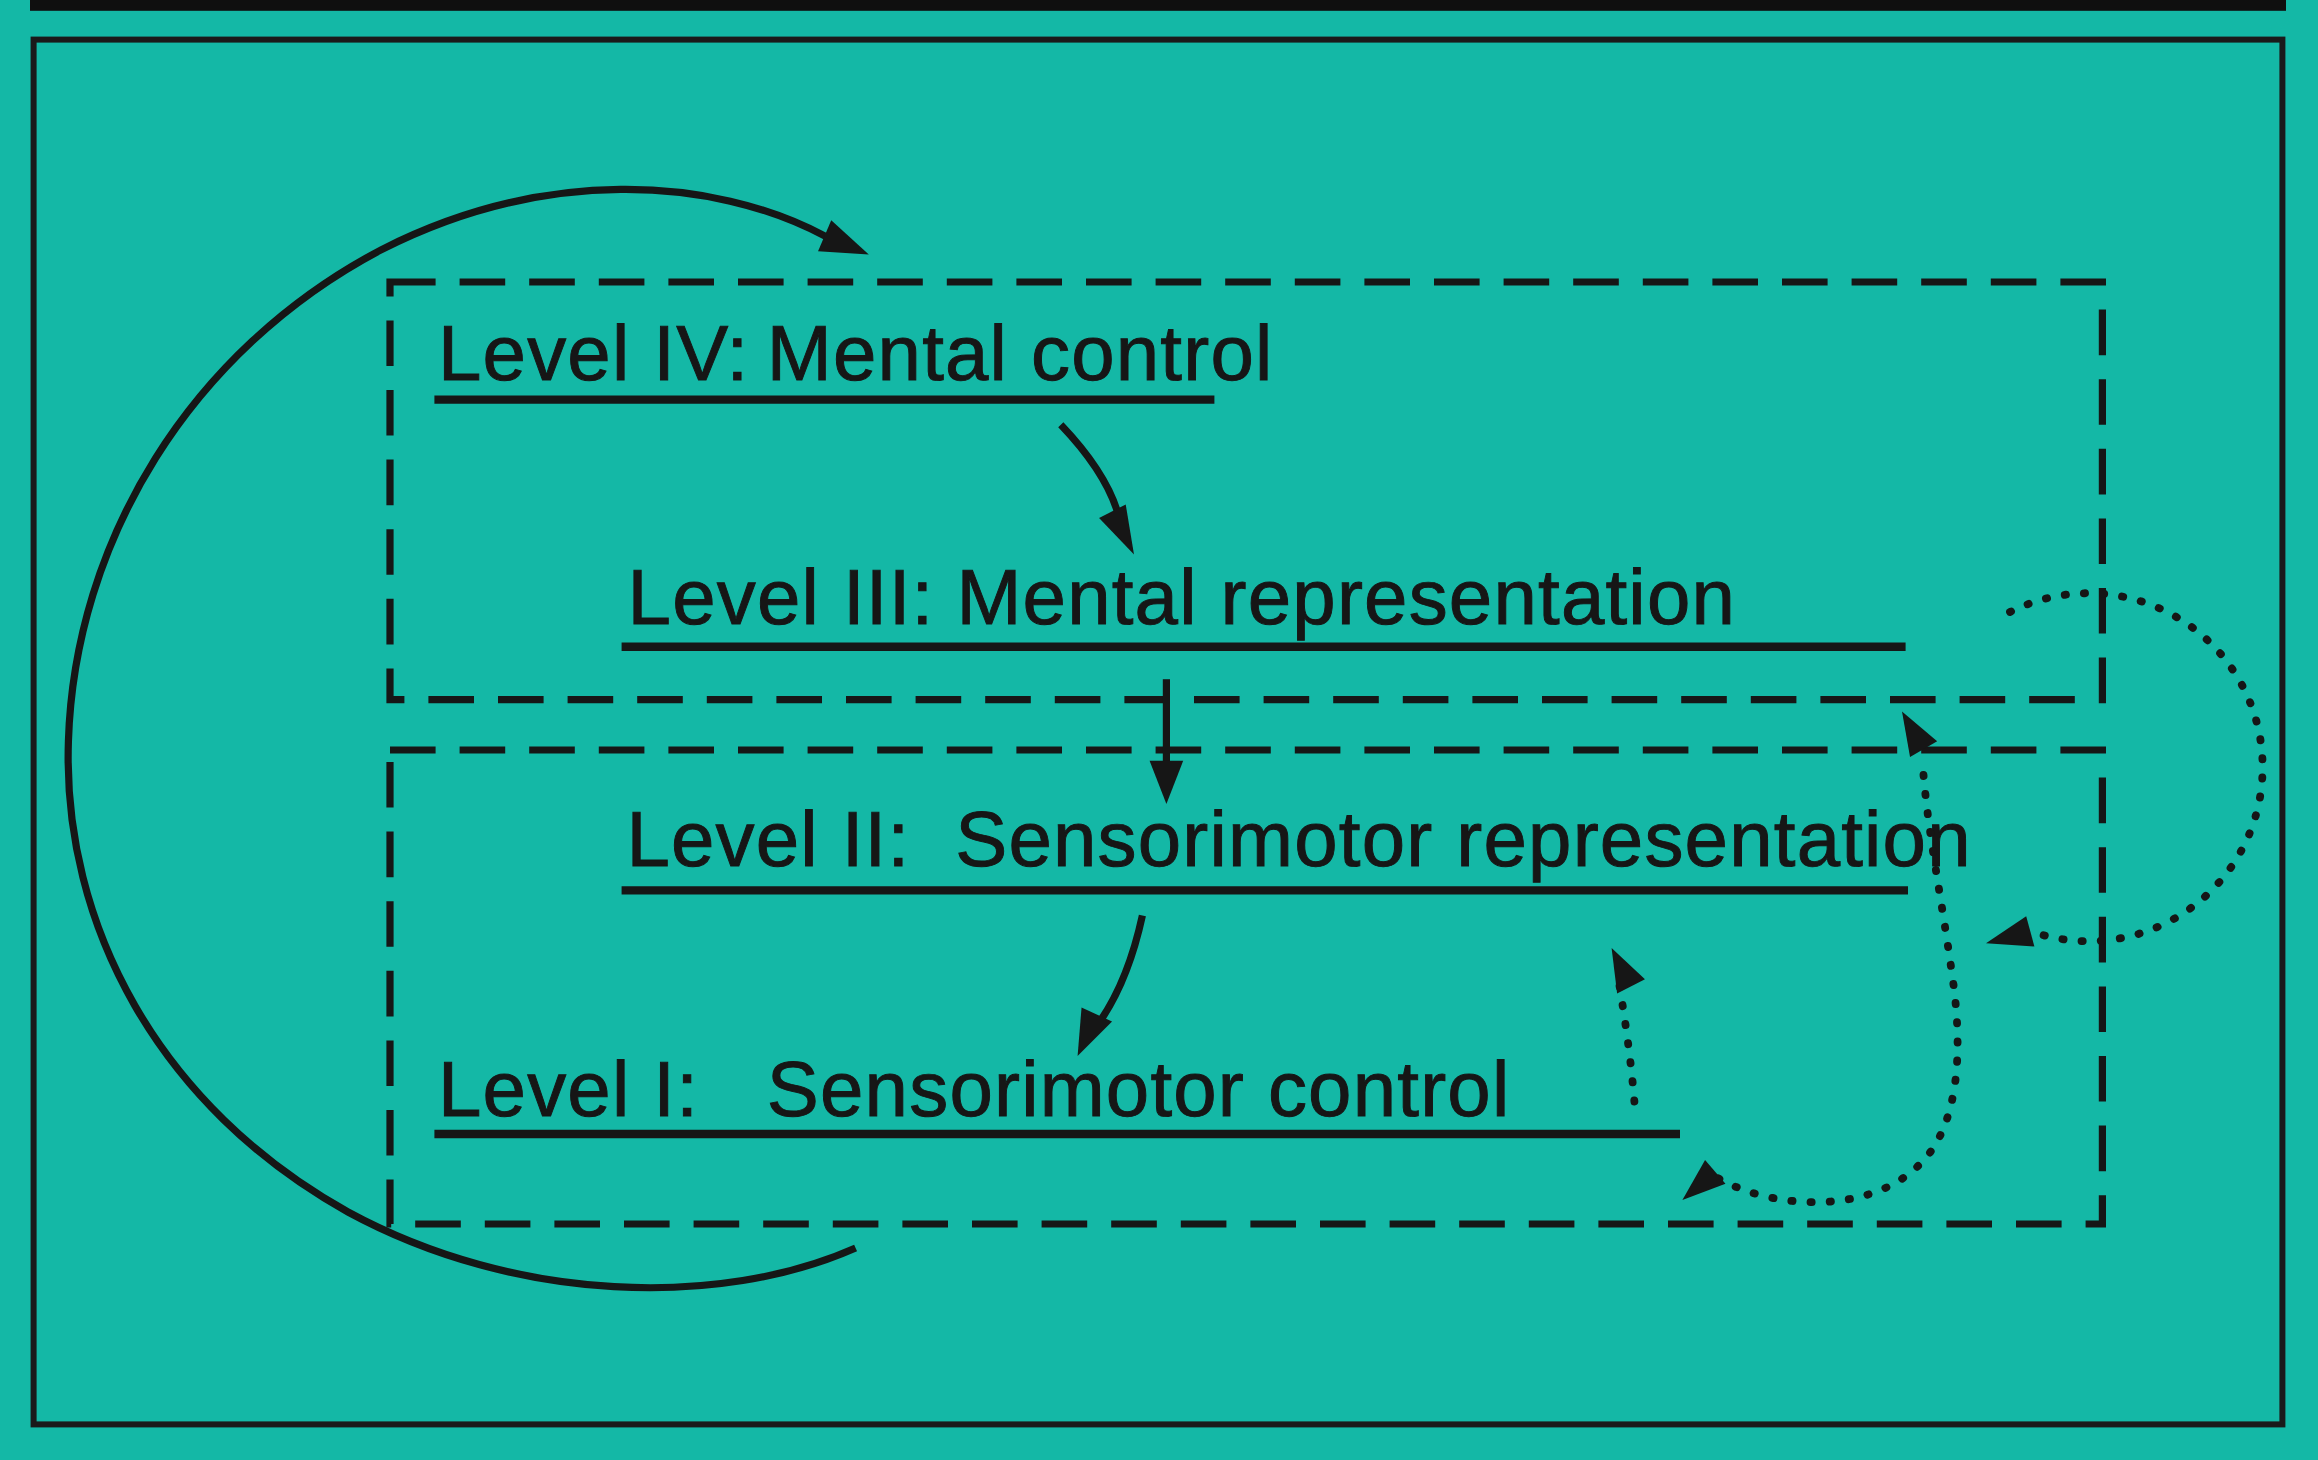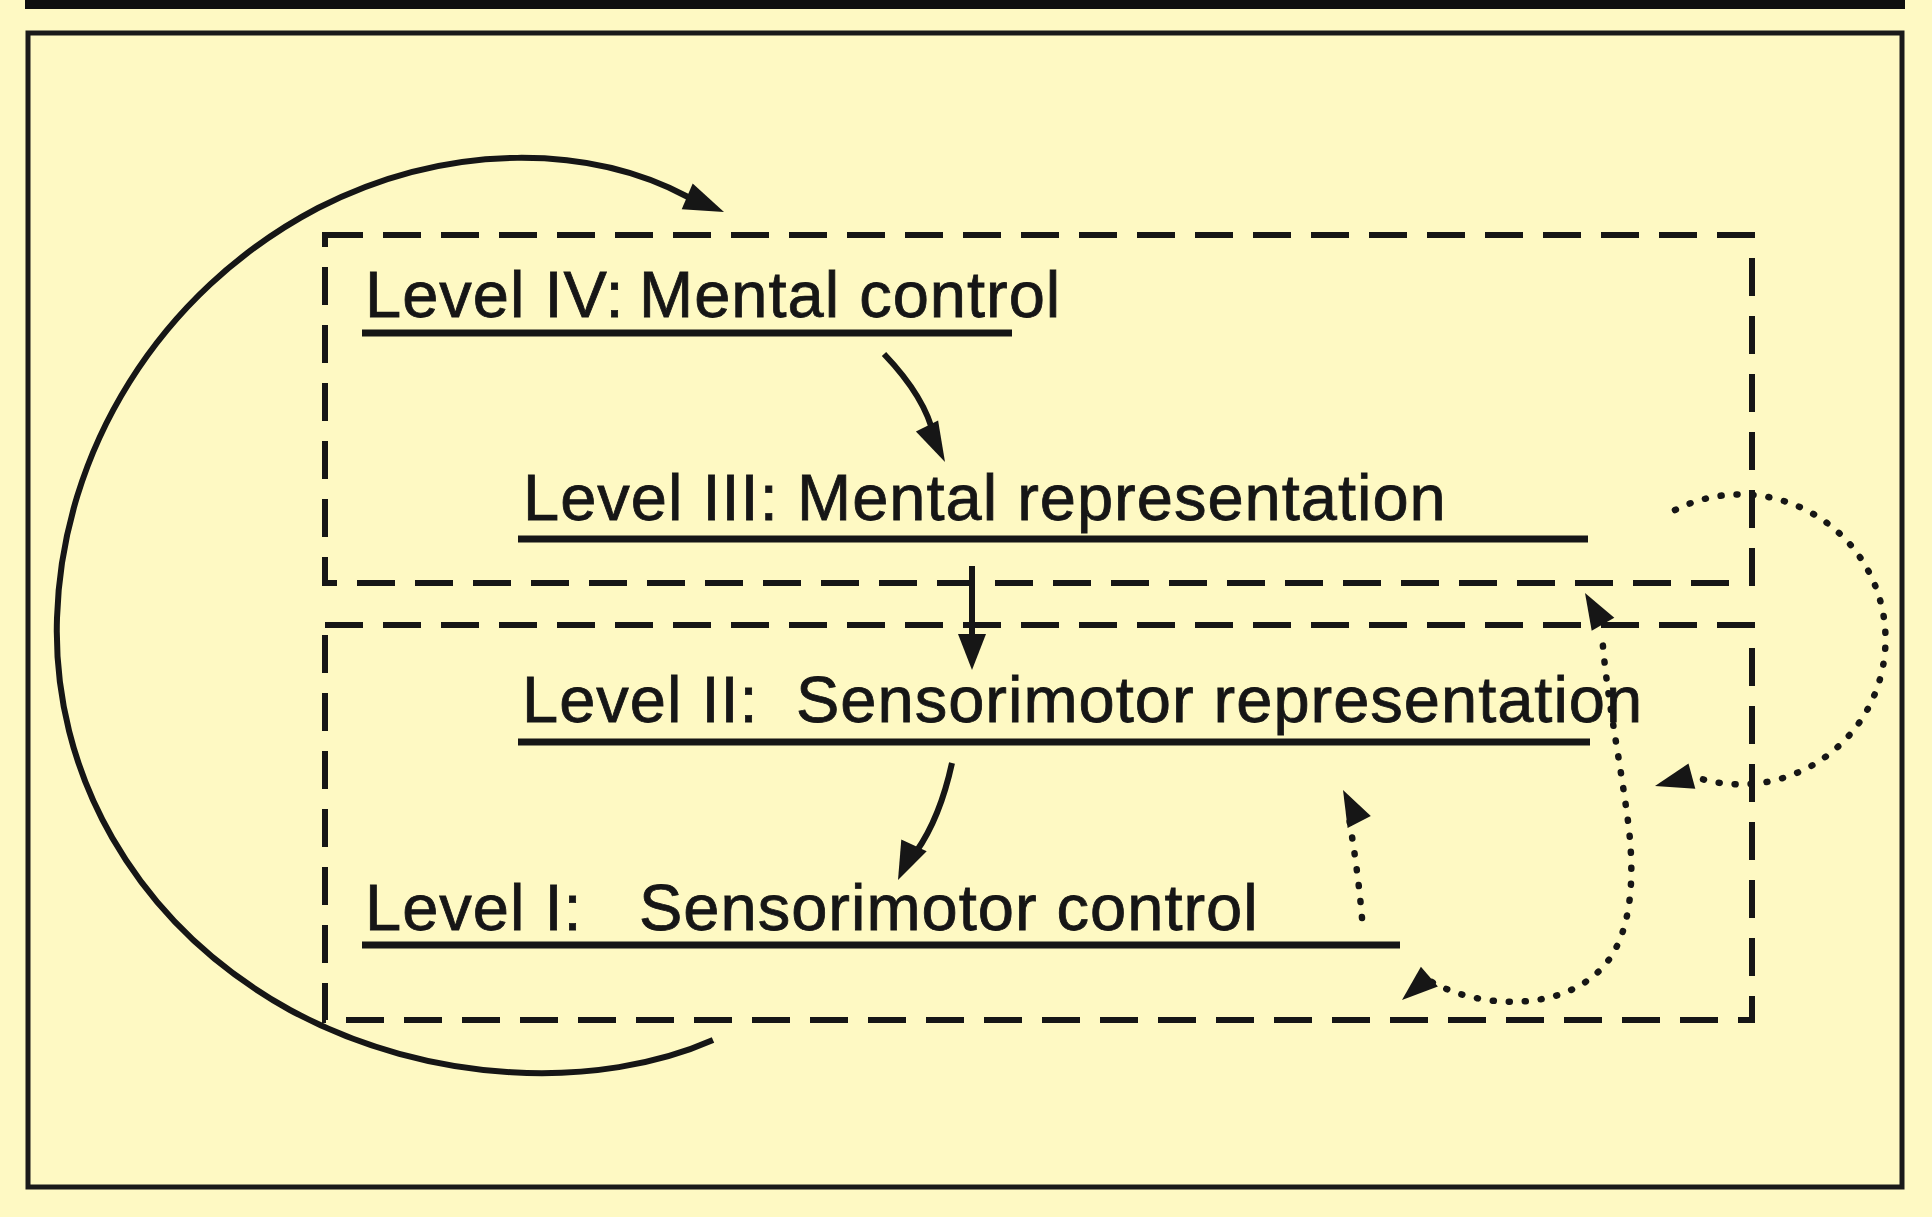--- a/index.html
+++ b/index.html
@@ -1,19 +1,19 @@
 <!DOCTYPE html>
 <html><head>
 <meta charset="utf-8">
 <style>
   html,body{margin:0;padding:0;background:#ffffff;}
   .stage{
     position:relative;
     width:1932px;height:1217px;
-    background:#fef9c3;
+    background:#14b8a6;
     overflow:hidden;
     font-family:"Liberation Sans", sans-serif;
   }
   .stage svg{position:absolute;left:0;top:0;}
   .lvl-text{
     font-family:"Liberation Sans", sans-serif;
     font-size:65px;
     letter-spacing:1px;
     font-weight:400;
   }

